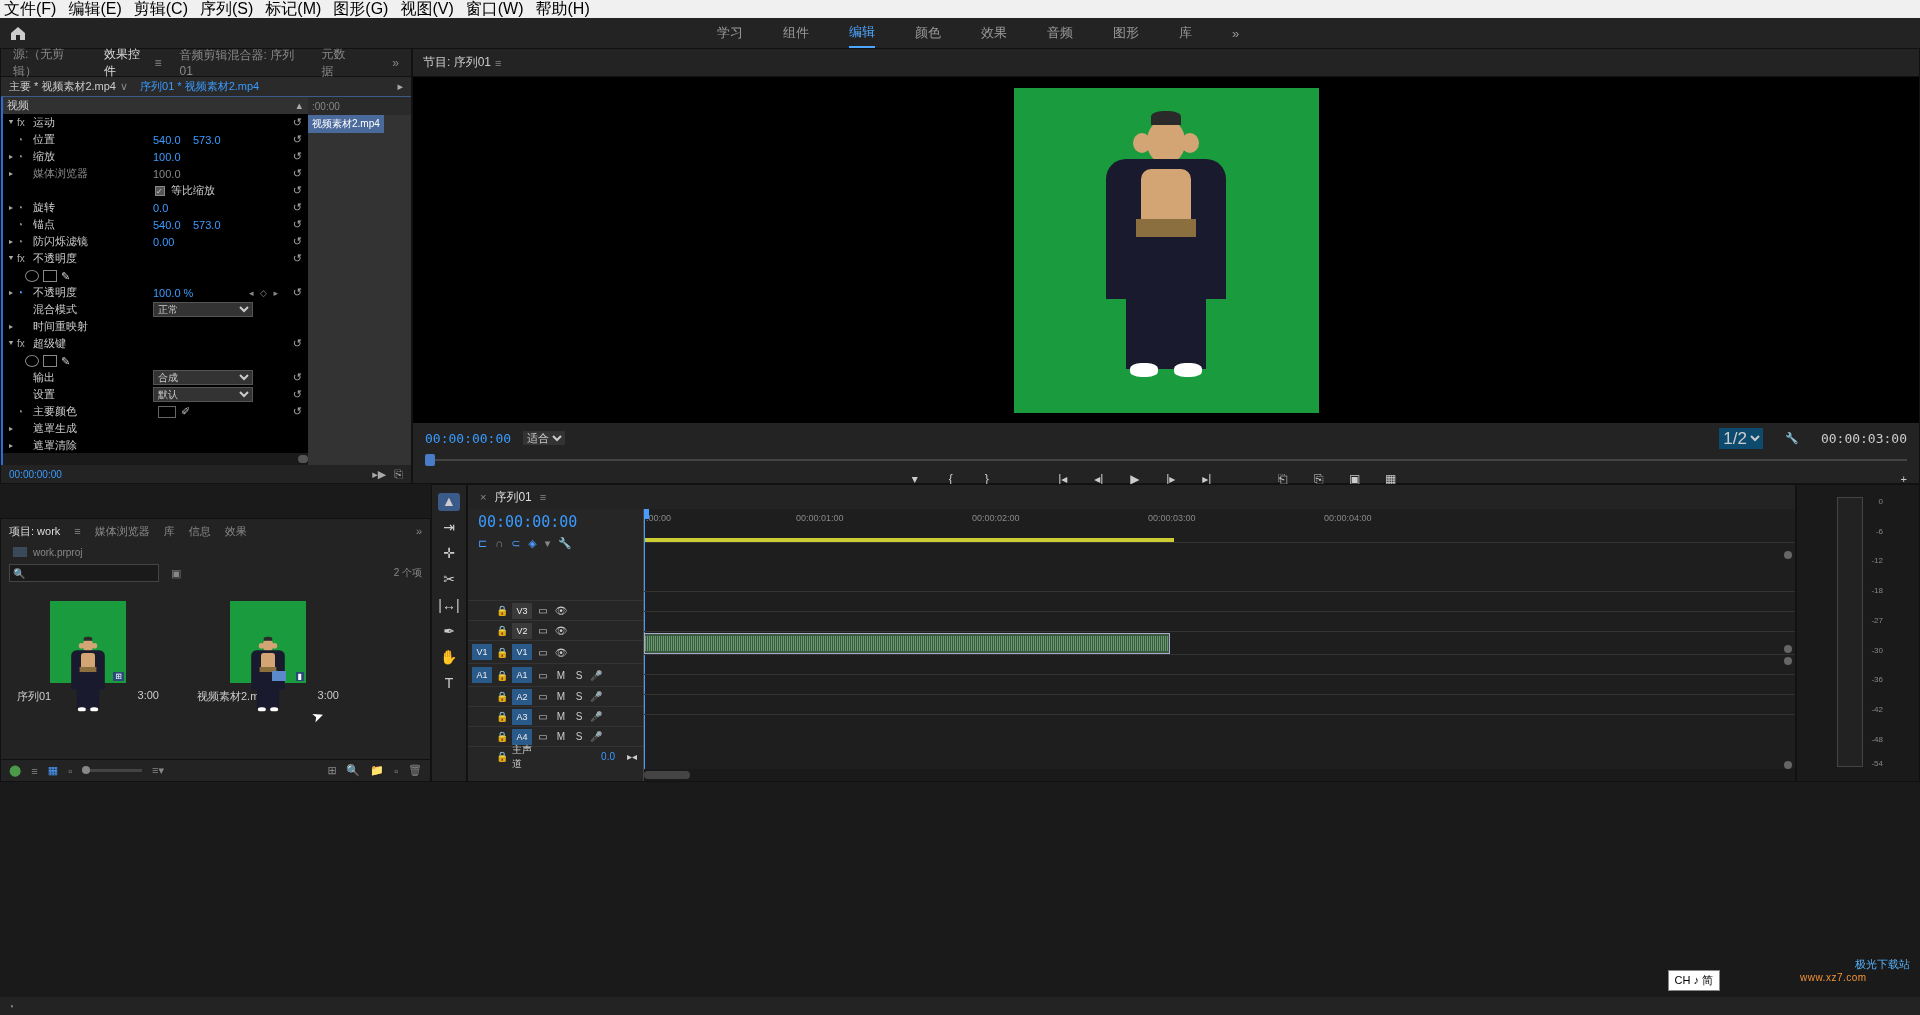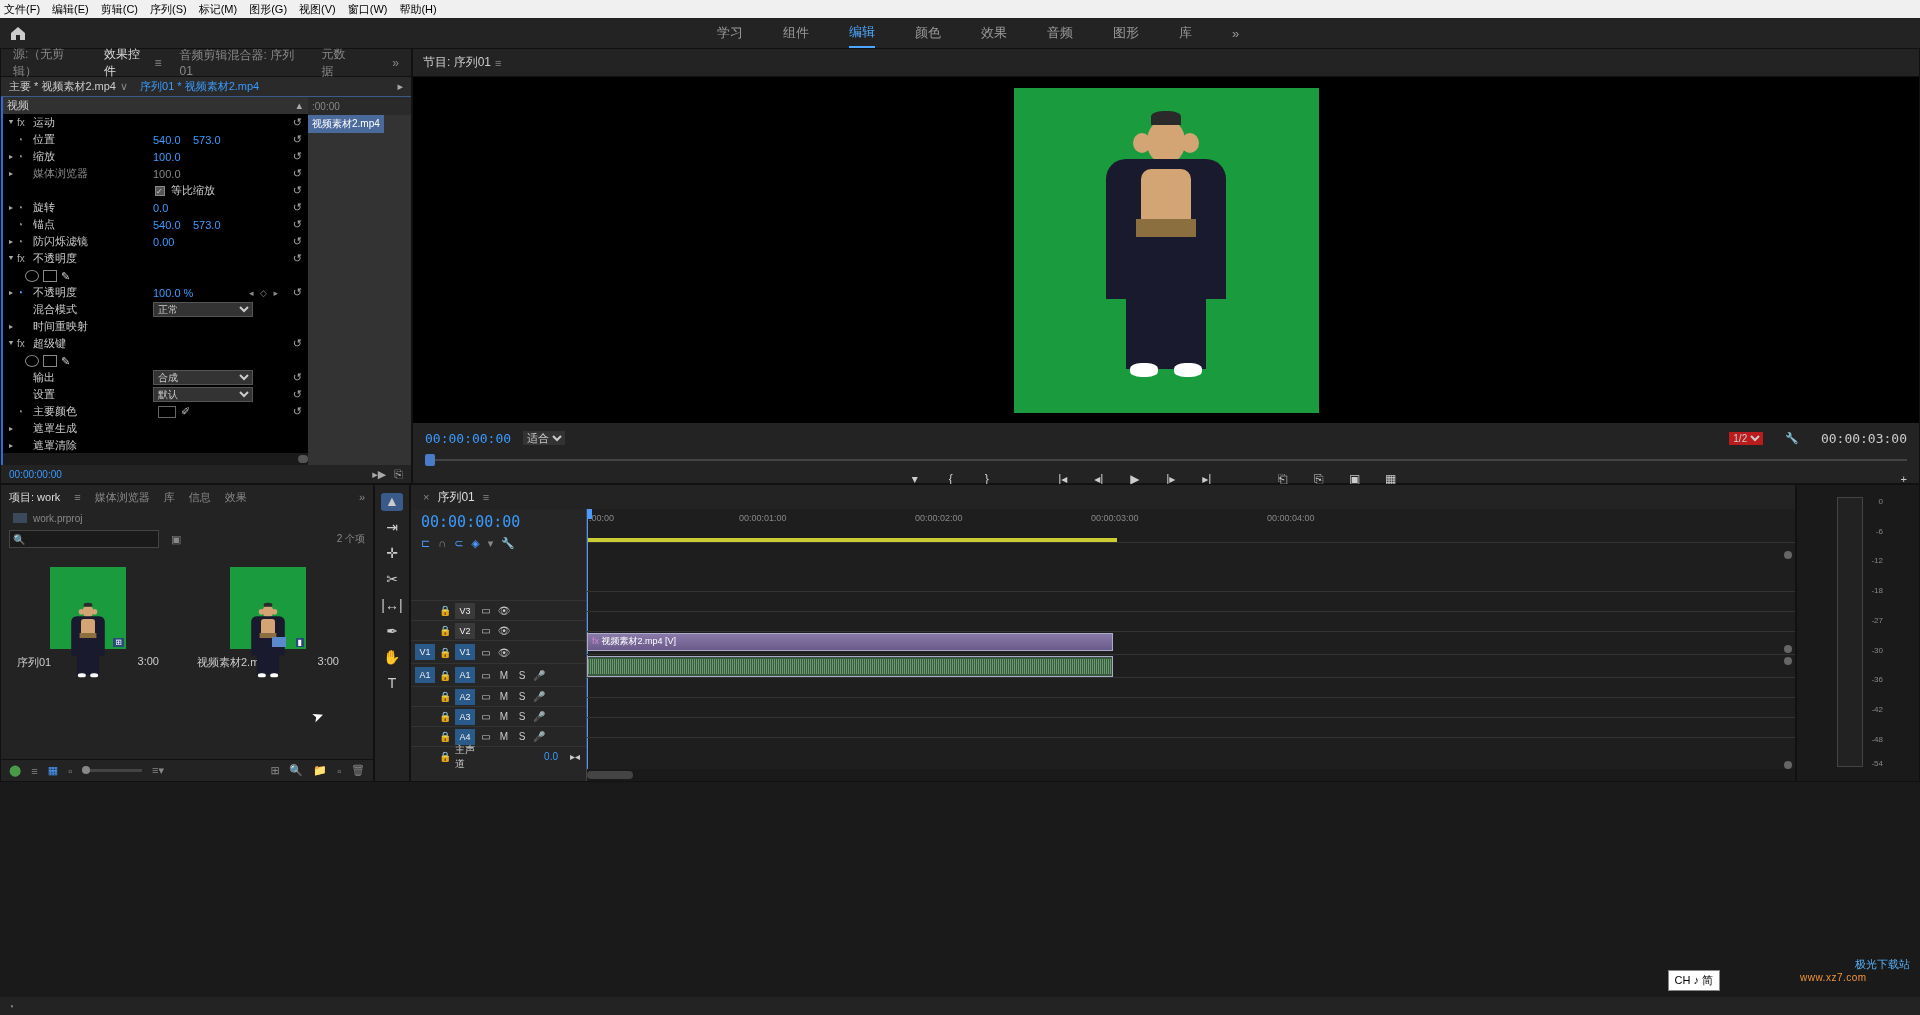--- a/index.html
+++ b/index.html
@@ -1,19 +1,19 @@
 <!DOCTYPE html>
 <html><head>
 <meta charset="utf-8">
 <style>
 * { margin: 0; padding: 0; box-sizing: border-box; font-family: "Microsoft YaHei", Arial, sans-serif; user-select: none; }
 body { background: #1a1a1a; color: #b8b8b8; font-size: 11px; width: 1920px; height: 1015px; overflow: hidden; position: relative; }
 
 
-.menubar { background: #f0f0f0; color: #000; height: 18px; display: flex; align-items: center; padding: 0 4px; gap: 12px; font-size: 11px; }
+.menubar { background: #f0f0f0; color: #000; height: 18px; display: flex; align-items: center; padding: 0 4px; gap: 12px; font-size: 16px; }
 .menubar span { cursor: default; }
 
 
 .toolbar-top { background: #232323; height: 30px; display: flex; align-items: center; }
 .home-btn { width: 36px; height: 30px; display: flex; align-items: center; justify-content: center; color: #ccc; font-size: 16px; }
 .workspace-tabs { flex: 1; display: flex; justify-content: center; gap: 40px; align-items: center; height: 100%; }
 .workspace-tabs span { color: #999; font-size: 13px; height: 100%; display: flex; align-items: center; }
 .workspace-tabs span.active { color: #4da6ff; border-bottom: 2px solid #4da6ff; }
 .workspace-tabs .more { color: #999; }
 
@@ -87,34 +87,34 @@
 .fig-belt { position: absolute; top: 60px; left: 30px; width: 60px; height: 18px; background: #8b6f3e; }
 .fig-legs { width: 80px; height: 70px; background: #1a1a2e; margin: 0 auto; position: relative; }
 .fig-foot { position: absolute; bottom: -8px; width: 28px; height: 14px; background: #fff; border-radius: 40%; }
 .fig-foot.l { left: 4px; } .fig-foot.r { right: 4px; }
 
 .program-controls { height: 60px; background: #232323; padding: 4px 12px; }
 .pc-row1 { display: flex; align-items: center; height: 22px; gap: 12px; }
 .pc-time { color: #3a9bff; font-size: 13px; font-family: monospace; }
 .pc-fit select { background: #333; color: #ccc; border: none; font-size: 11px; }
 .pc-row1 .spacer { flex: 1; }
-.pc-res select { background: #b91c1c; color: #ccc; border: none; font-size: 10px; text-align: right; }
+.pc-res select { background: #0c4a6e; color: #ccc; border: none; font-size: 17px; }
 .pc-wrench { color: #aaa; margin-left: 10px; }
 .pc-dur { color: #ccc; font-size: 13px; font-family: monospace; margin-left: 10px; }
 .pc-scrub { height: 16px; position: relative; margin: 2px 0; }
 .pc-scrub-track { position: absolute; top: 8px; left: 0; right: 0; height: 2px; background: #444; }
 .pc-scrub-thumb { position: absolute; left: 0; top: 3px; width: 10px; height: 12px; background: #4a7bc8; border-radius: 2px; }
 .pc-buttons { display: flex; justify-content: center; gap: 20px; align-items: center; height: 20px; }
 .pc-buttons .btn { color: #ccc; font-size: 12px; width: 16px; text-align: center; }
 .pc-buttons .spacer { flex: 1; }
 .pc-buttons .spacer-sm { width: 20px; }
 .pc-plus { color: #ccc; }
 
 
-.panel-project { width: 374px; }
+.panel-project { width: 431px; margin-top: 34px; }
 .proj-tabs { height: 24px; display: flex; align-items: center; padding: 0 8px; gap: 14px; font-size: 11px; }
 .proj-tabs .tab { color: #888; }
 .proj-tabs .tab.active { color: #ddd; }
 .proj-tabs .chevrons { margin-left: auto; color: #888; }
 .proj-name { height: 18px; padding: 0 12px; display: flex; align-items: center; gap: 6px; color: #888; font-size: 10px; }
 .proj-name .icon { width: 14px; height: 10px; background: #3a4a5a; }
 .proj-search { height: 24px; display: flex; align-items: center; padding: 0 8px; gap: 8px; }
 .proj-search input { background: #1a1a1a; border: 1px solid #444; color: #ccc; width: 150px; height: 18px; padding: 0 4px 0 18px; font-size: 10px; }
 .proj-search .mag { position: absolute; margin-left: 4px; color: #888; font-size: 10px; }
 .proj-search .cam { color: #888; margin-left: 4px; }
@@ -670,23 +670,20 @@
           <span class="tick" style="left:328px">00:00:02:00</span>
           <span class="tick" style="left:504px">00:00:03:00</span>
           <span class="tick" style="left:680px">00:00:04:00</span>
           <div class="bar"></div>
         </div>
         <div class="tl-playhead"></div>
         <div class="tl-tracks">
           <div class="tl-track" style="margin-top:48px"></div>
           <div class="tl-track"></div>
           <div class="tl-track tall">
-            <div class="tl-clip video"><span style="color:#d08ad0">fx</span> <span>视频素材2.mp4 [V]</span></div>
-          </div>
-          <div class="tl-track tall">
             <div class="tl-clip audio">
                 <div class="wave"></div>
                 <div class="wave2"></div>
               </div>
           </div>
           <div class="tl-track"></div>
           <div class="tl-track"></div>
           <div class="tl-track"></div>
           <div class="tl-track"></div>
         </div>

